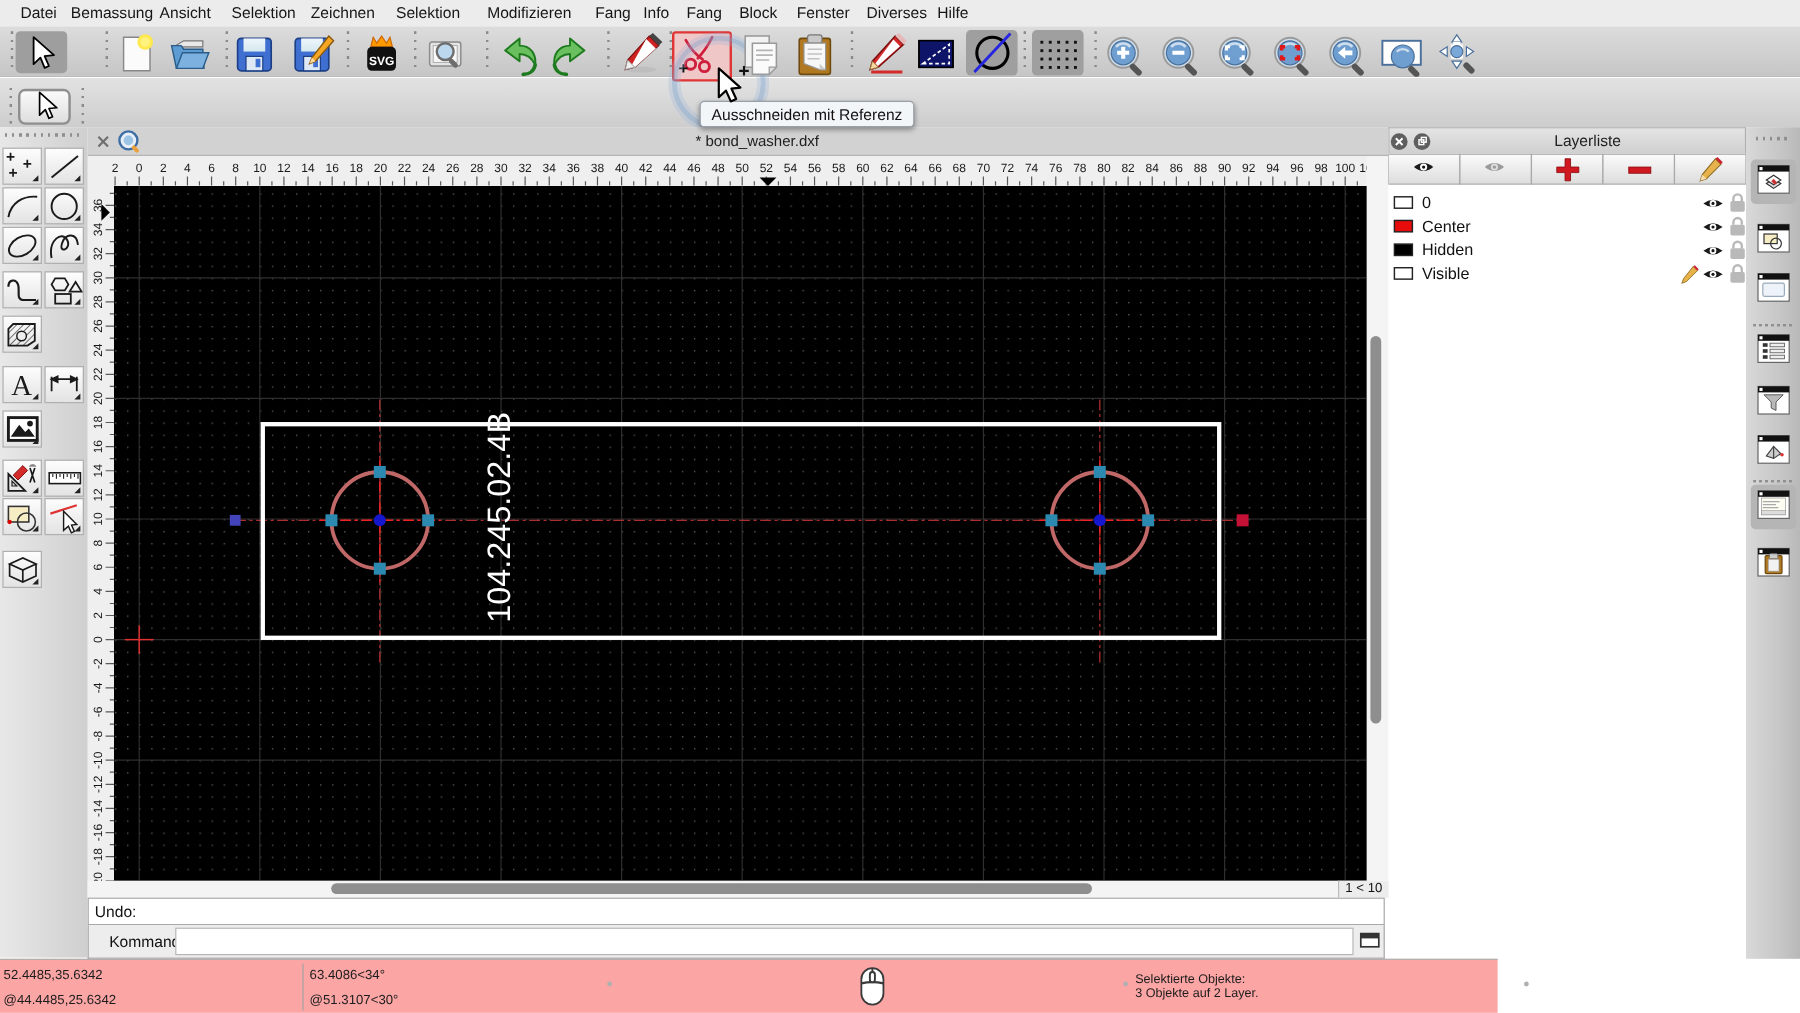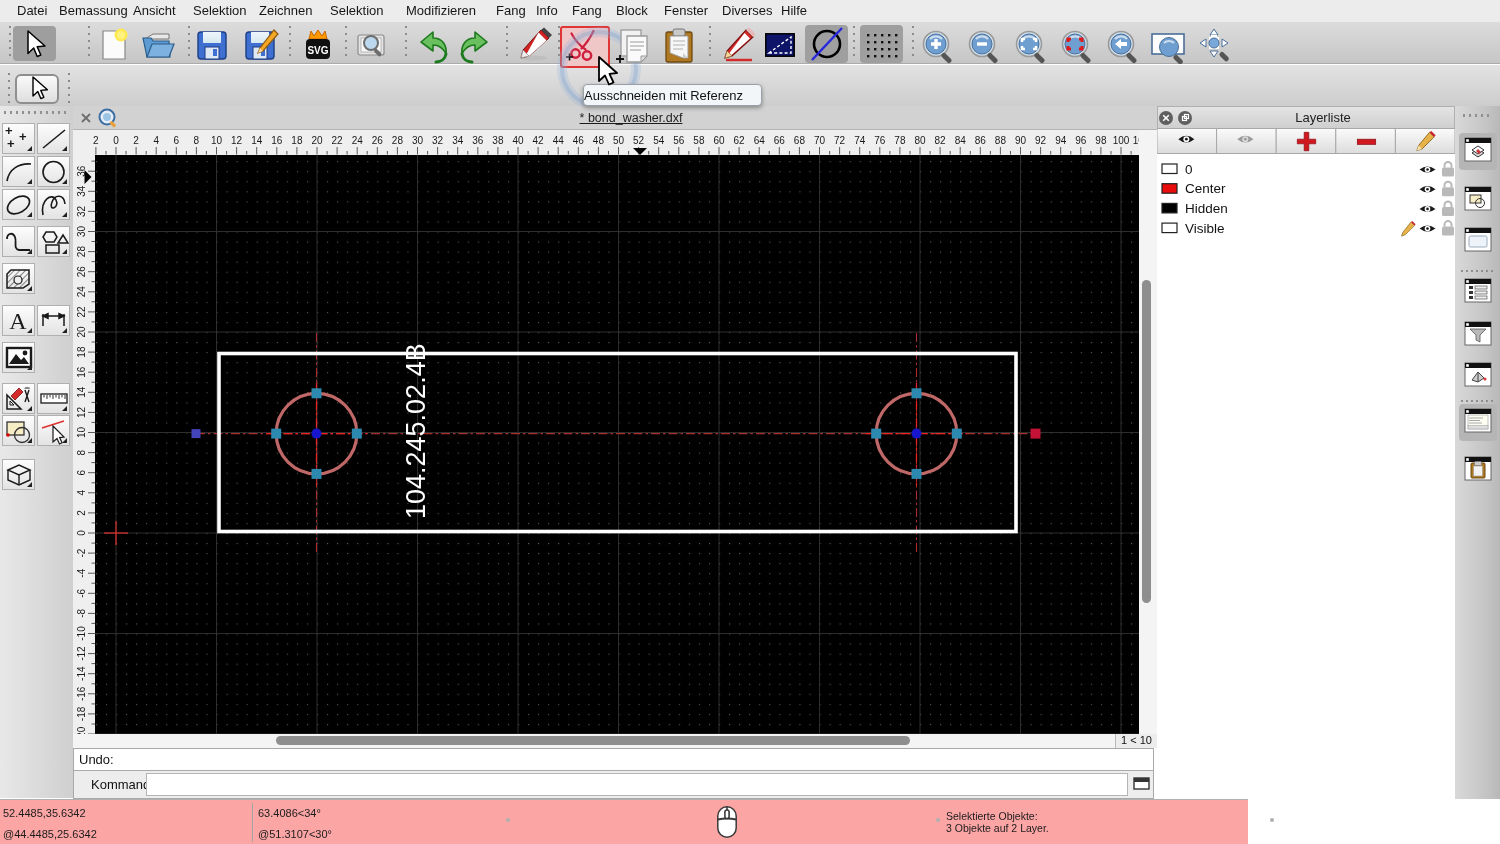--- a/index.html
+++ b/index.html
@@ -11,21 +11,21 @@
 #toolbar1{position:absolute;left:0;top:22px;width:1500px;height:42px;
  background:linear-gradient(#dcdcdc,#c6c6c6);border-bottom:1px solid #ababab;}
 #toolbar2{position:absolute;left:0;top:65px;width:1500px;height:41px;
  background:linear-gradient(#e2e2e2,#cdcdcd);}
 .vsep{position:absolute;top:4px;width:2px;height:34px;
  background-image:repeating-linear-gradient(#8a8a8a 0 2px,transparent 2px 7px);}
 .ticon{position:absolute;}
 #tabbar{position:absolute;left:73px;top:106px;width:1084px;height:24px;
  background:#d2d2d2;border-bottom:1px solid #b4b4b4;}
 #tabtitle{position:absolute;left:16px;top:5px;width:1084px;text-align:center;
- font-size:12.5px;color:#1d1d1d;text-decoration:underline;}
+ font-size:12.5px;color:#1d1d1d;}
 .ruler{position:absolute;background:#efefef;}
 #palette{position:absolute;left:0;top:106px;width:73px;height:692px;
  background:linear-gradient(90deg,#e8e8e8,#cfcfcf);}
 .pbtn{position:absolute;width:33px;height:31px;background:linear-gradient(#fdfdfd,#e3e3e3);
  border:1px solid #b0b0b0;}
 .pbtn svg{position:absolute;left:0;top:0;}
 .corner{position:absolute;right:2px;bottom:2px;width:0;height:0;
  border-left:5px solid transparent;border-bottom:5px solid #222;}
 #canvas{position:absolute;left:95px;top:155px;width:1044px;height:579px;background:#000;}
 #rpanel-title{position:absolute;left:1157px;top:106px;width:298px;height:22px;
@@ -273,21 +273,21 @@
         <path d="M18 2 l4 6 h-8 Z"></path>
         <path d="M18 30 l4 -6 h-8 Z"></path>
         <path d="M4 16 l6 -4 v8 Z"></path>
         <path d="M32 16 l-6 -4 v8 Z"></path>
         <path d="M15 12 h6 v-4 l-6 0 Z M15 12 v8 h6 v-8 Z" stroke="none"></path>
       </g>
       <rect x="13" y="10" width="10" height="12" fill="#fff"></rect>
       <circle cx="18" cy="16" r="5" fill="#7aa8d8" stroke="#4a6f9a"></circle>
       <rect x="26" y="24" width="11" height="5" rx="2.4" transform="rotate(45 26 24)" fill="#555"></rect>
     </svg></div>
-<div class="abs" style="left:583px;top:84px;width:179px;height:22px;background:#f3f6f9;border:1px solid #9aa0a8;border-radius:4px;box-shadow:0 2px 4px rgba(0,0,0,0.35);font-size:13px;color:#111;line-height:21px;z-index:60;">Ausschneiden mit Referenz</div>
+<div class="abs" style="left:583px;top:84px;width:179px;height:22px;background:#f3f6f9;border:1px solid #9aa0a8;border-radius:4px;box-shadow:0 2px 4px rgba(0,0,0,0.35);font-size:13px;color:#111;text-align:center;line-height:21px;z-index:60;">Ausschneiden mit Referenz</div>
 <div class="abs" style="left:594px;top:55px;width:26px;height:34px;z-index:61;"><svg width="26" height="34" viewBox="0 0 26 34">
       <path d="M5 2 L5 26 L11 20.5 L15 29.5 L19.5 27.5 L15.5 18.8 L23 18 Z" fill="#fff" stroke="#000" stroke-width="1.8" stroke-linejoin="round"></path>
     </svg></div>
 <div id="tabbar">
     <svg width="26" height="24" style="position:absolute;left:0px;top:0px">
       <path d="M9 8 L17 16 M17 8 L9 16" stroke="#6e6e6e" stroke-width="1.8"></path>
     </svg>
     <svg width="22" height="22" style="position:absolute;left:24px;top:1px">
       <circle cx="10" cy="10" r="7.5" fill="#e8eef5" stroke="#3c6ea5" stroke-width="2"></circle>
       <circle cx="10" cy="10" r="4" fill="#9cc4e4"></circle>

